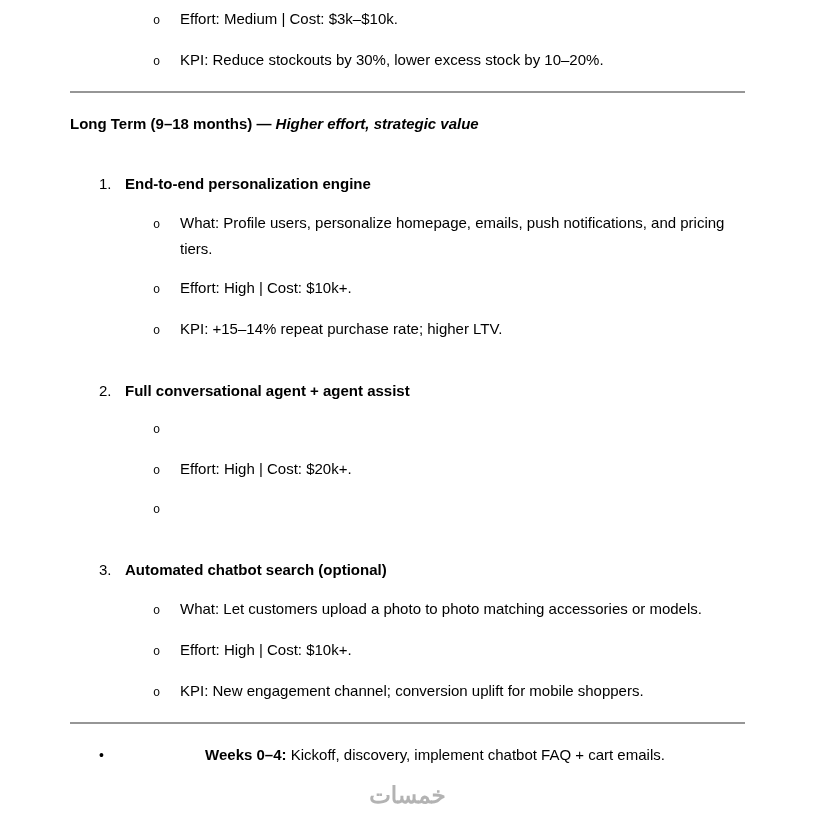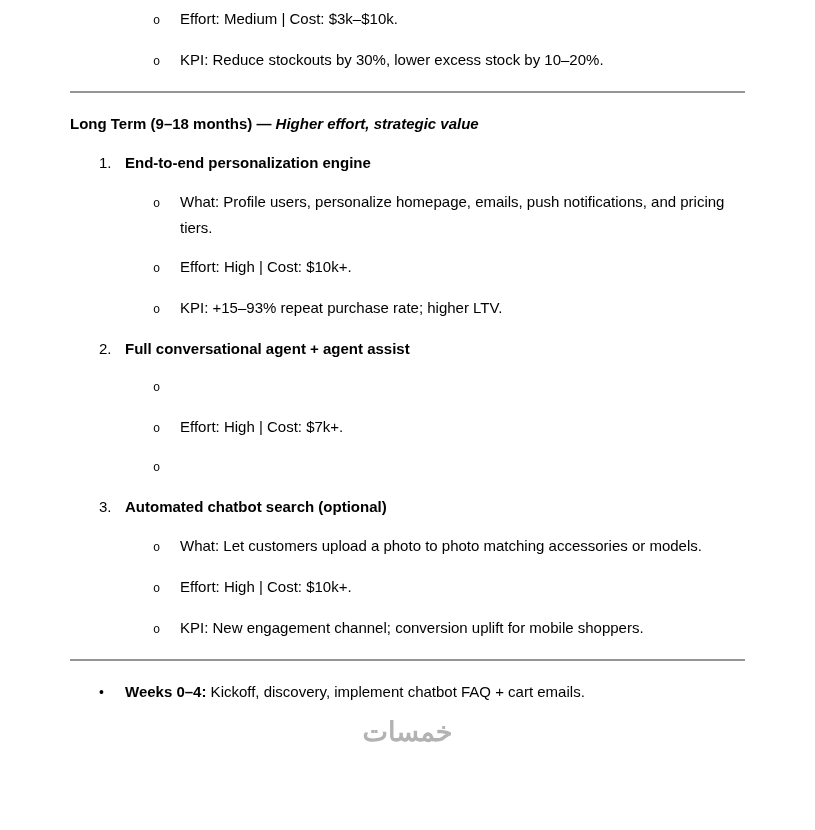--- a/index.html
+++ b/index.html
@@ -29,47 +29,47 @@
     flex: 0 0 27px;
     width: 27px;
     font-family: "Liberation Mono", monospace;
     font-size: 12px;
   }
   .sub-bullet .text { flex: 1; }
 
   
   .num-item { padding-left: 29px; }
   .num-item .num { flex: 0 0 26px; width: 26px; }
-  .num-item .title { font-weight: bold; flex: 1; }
+  .num-item .title { font-weight: bold; flex: 1; margin-top: 21px; }
 
   
   .main-bullet { padding-left: 29px; }
   .main-bullet .marker { flex: 0 0 26px; width: 26px; font-size: 14px; }
-  .main-bullet .text { flex: 1; }
+  .main-bullet .text { flex: 1; text-align: center; }
   .main-bullet .lead { font-weight: bold; }
 
   .divider {
     height: 2px;
     background: #969696;
     border: 0;
     margin: 16px 0 18px 0;
   }
 
   .section-heading {
     font-size: 15px;
     font-weight: bold;
     line-height: 26px;
     margin: 0 0 13px 0;
   }
   .heading-italic { font-style: italic; }
 
   .watermark {
     text-align: center;
     color: #b3b3b3;
-    font-size: 27px;
+    font-size: 23px;
     font-weight: bold;
     line-height: 28px;
     margin-top: 2px;
   }
 </style>
 </head>
 <body>
 
 <div class="page">
   <div class="content">
@@ -94,33 +94,33 @@
     <div class="row sub-bullet">
       <span class="marker">o</span>
       <span class="text">What: Profile users, personalize homepage, emails, push notifications, and pricing tiers.</span>
     </div>
     <div class="row sub-bullet">
       <span class="marker">o</span>
       <span class="text">Effort: High | Cost: $10k+.</span>
     </div>
     <div class="row sub-bullet">
       <span class="marker">o</span>
-      <span class="text">KPI: +15–93% repeat purchase rate; higher LTV.</span>
+      <span class="text">KPI: +15–14% repeat purchase rate; higher LTV.</span>
     </div>
 
     <div class="row num-item">
       <span class="num">2.</span>
       <span class="title">Full conversational agent + agent assist</span>
     </div>
     <div class="row sub-bullet">
       <span class="marker">o</span>
     </div>
     <div class="row sub-bullet">
       <span class="marker">o</span>
-      <span class="text">Effort: High | Cost: $7k+.</span>
+      <span class="text">Effort: High | Cost: $20k+.</span>
     </div>
     <div class="row sub-bullet">
       <span class="marker">o</span>
     </div>
 
     <div class="row num-item">
       <span class="num">3.</span>
       <span class="title">Automated chatbot search (optional)</span>
     </div>
     <div class="row sub-bullet">

